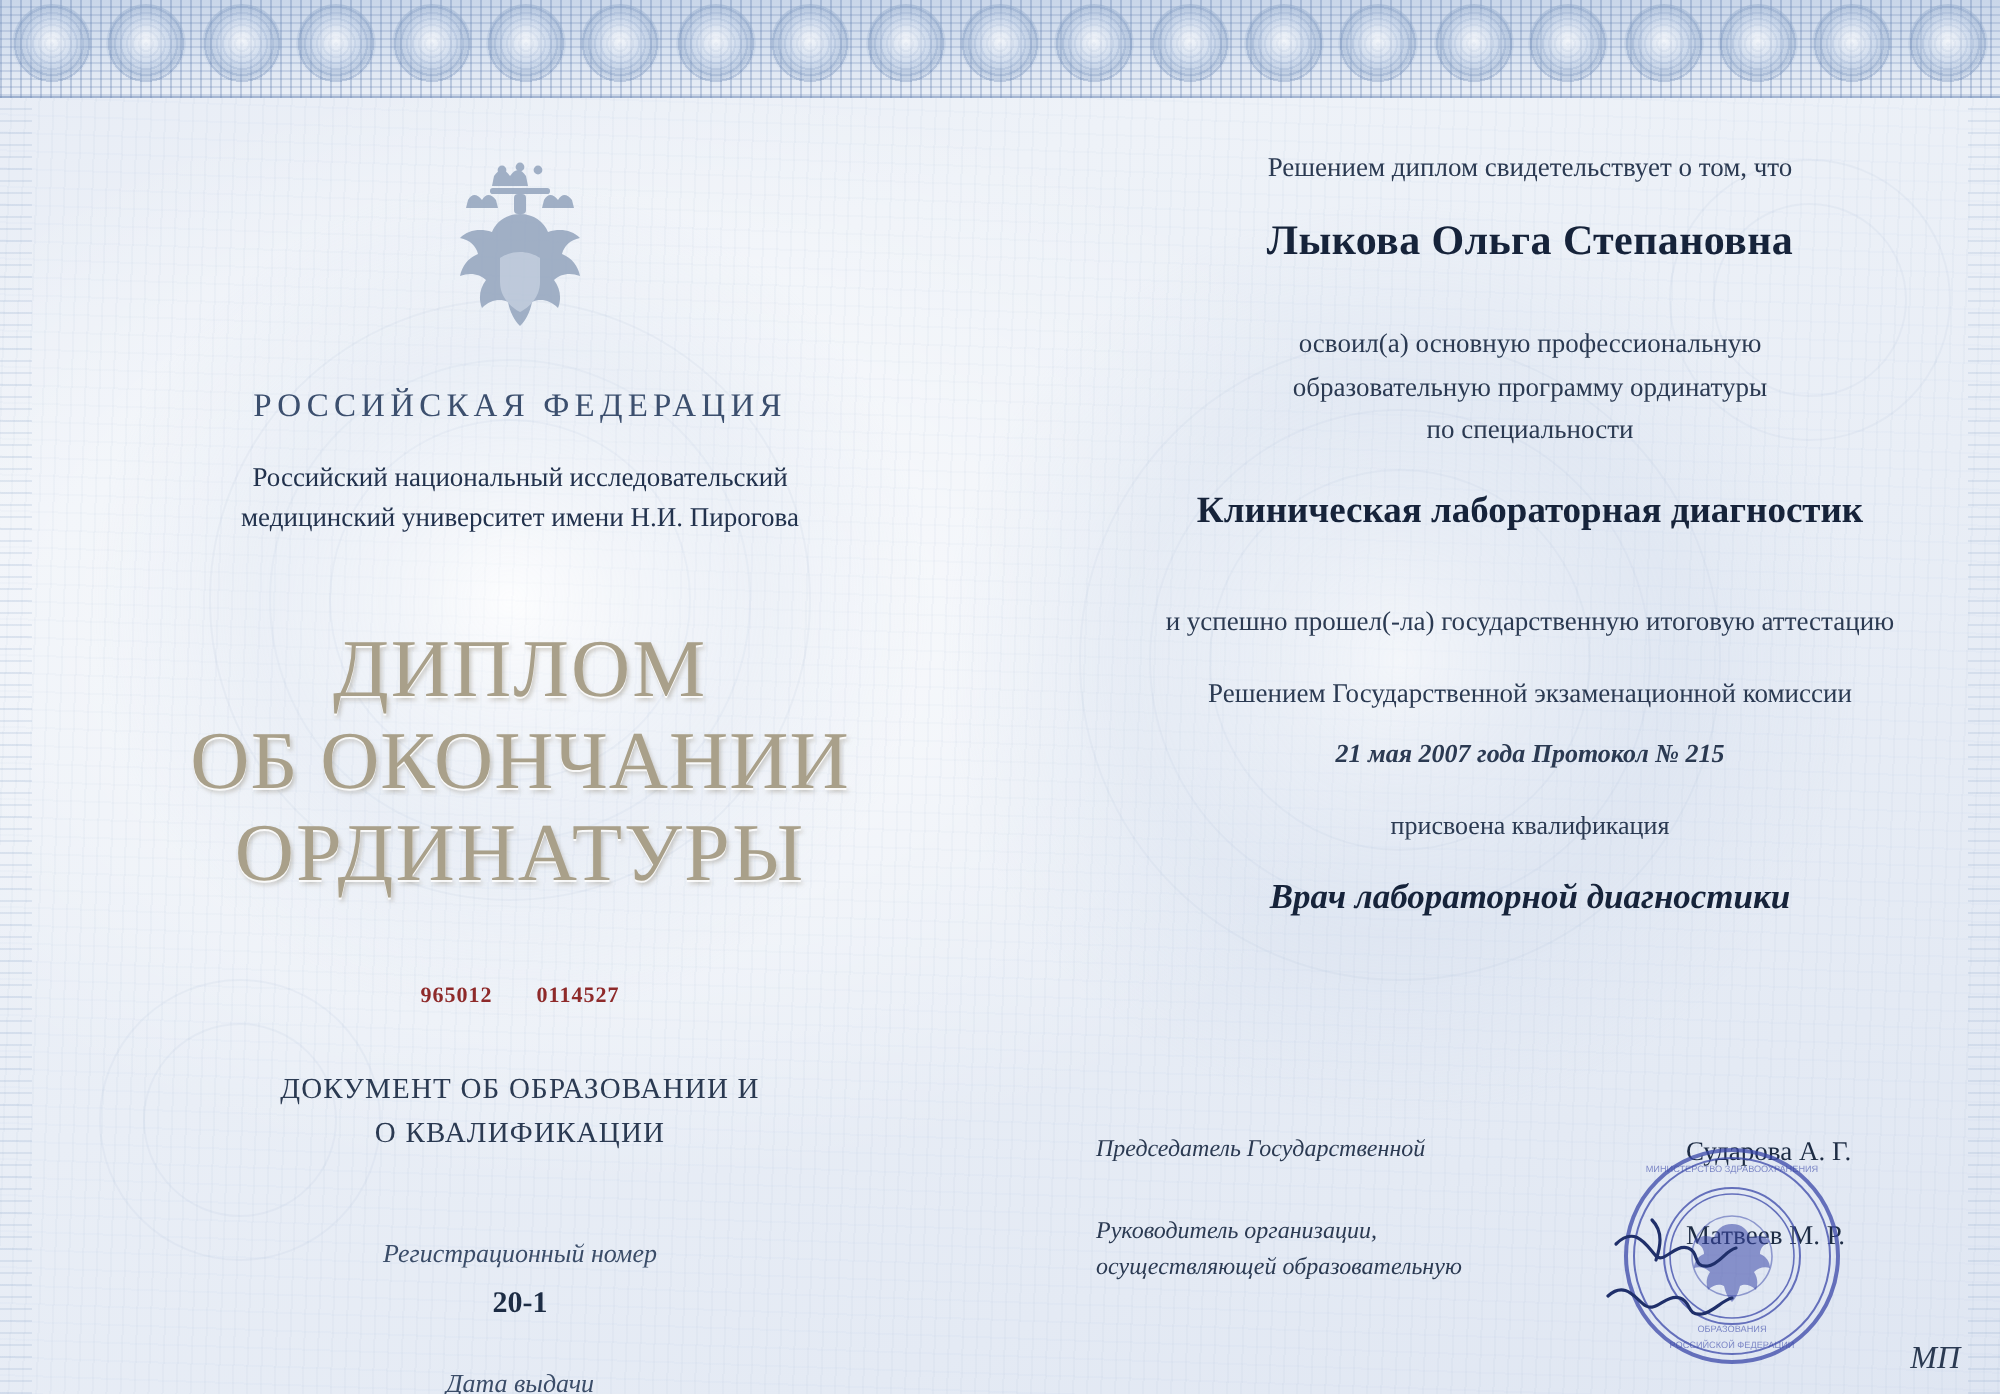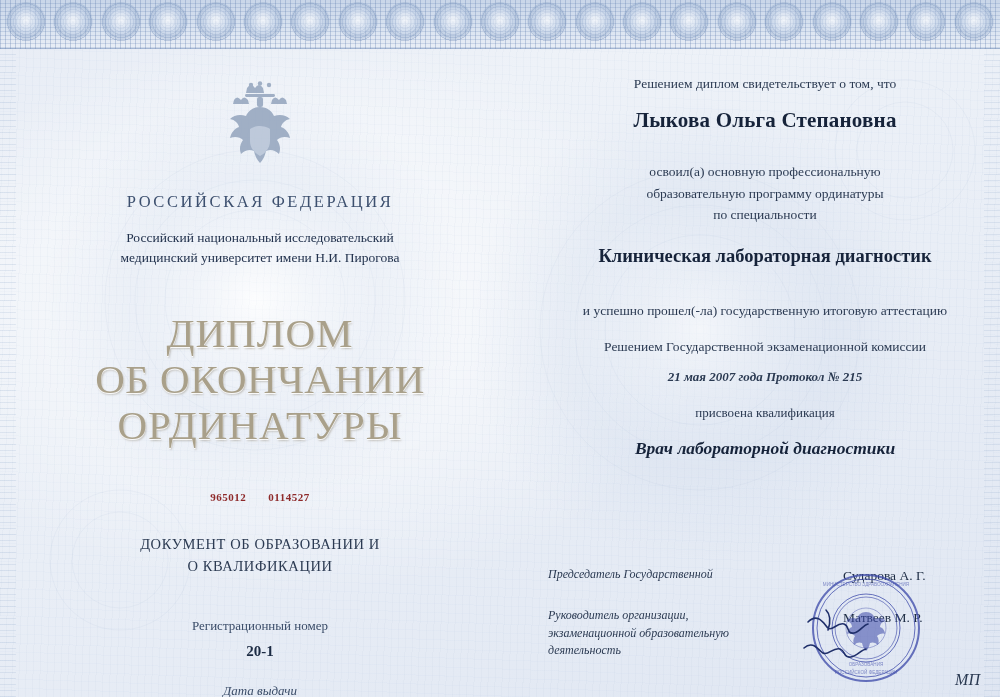--- a/index.html
+++ b/index.html
@@ -127,20 +127,21 @@
   .doc-type {
     margin-top: 30px;
     font-size: 14.5px;
     letter-spacing: 0.6px;
     line-height: 1.55;
     color: #2b3a52;
   }
   .reg-label {
     margin-top: 40px;
     font-size: 13px;
+    font-style: italic;
     color: #3a4c68;
     text-align: center;
   }
   .reg-value {
     margin-top: 9px;
     font-size: 15px;
     font-weight: bold;
     color: #1d2c44;
   }
   .date-label {
@@ -389,22 +390,21 @@
     <div class="r-assigned">присвоена квалификация</div>
     <div class="r-qualification">Врач лабораторной диагностики</div>
   </div>
 
   <div class="sig-block">
     <div class="sig-row">
       <div>Председатель Государственной</div>
     </div>
     <div class="sig-row second">
       <div>Руководитель организации,</div>
-      <div>экзаменационной образовательную</div>
-      <div>деятельность</div>
+      <div>осуществляющей образовательную</div>
     </div>
     <div class="sig-name n1">Сударова А. Г.</div>
     <div class="sig-name n2">Матвеев М. Р.</div>
   </div>
 
   <svg class="stamp" viewBox="0 0 112 112">
     <g fill="none" stroke="#3a47a8" stroke-opacity="0.75">
       <circle cx="56" cy="56" r="53" stroke-width="2"></circle>
       <circle cx="56" cy="56" r="49" stroke-width="1"></circle>
       <circle cx="56" cy="56" r="34" stroke-width="1"></circle>

